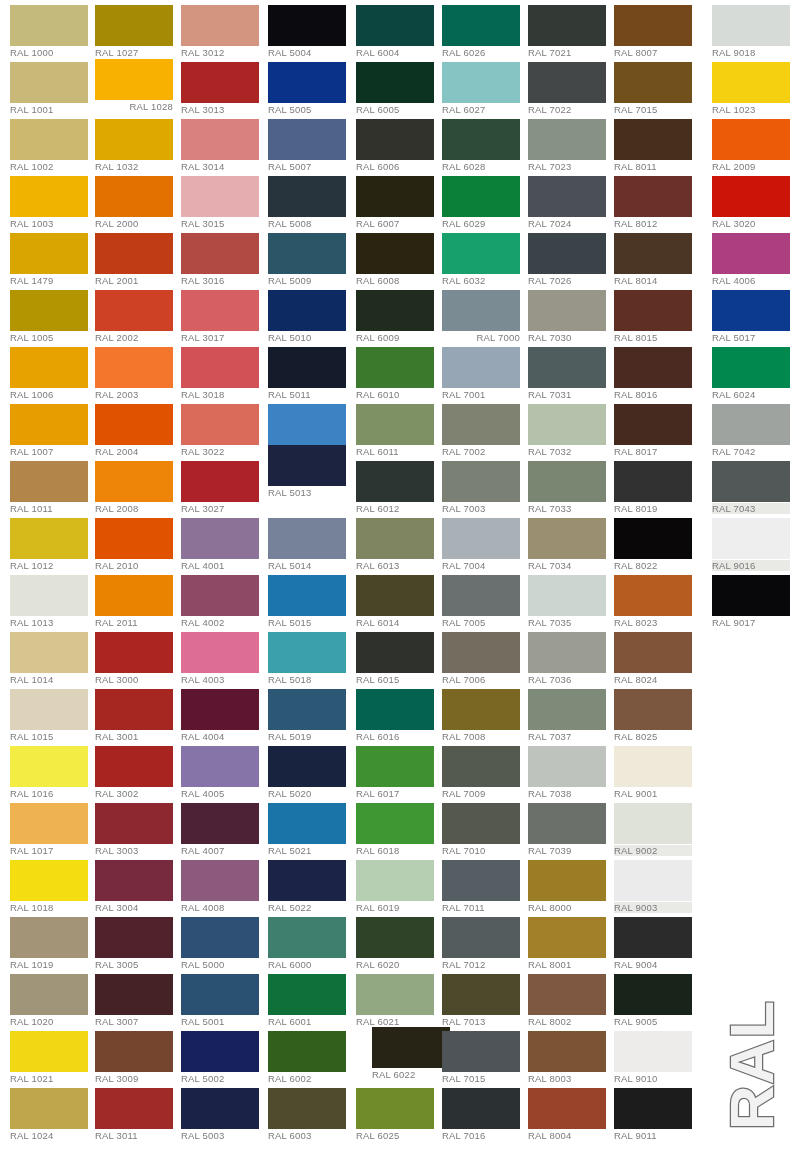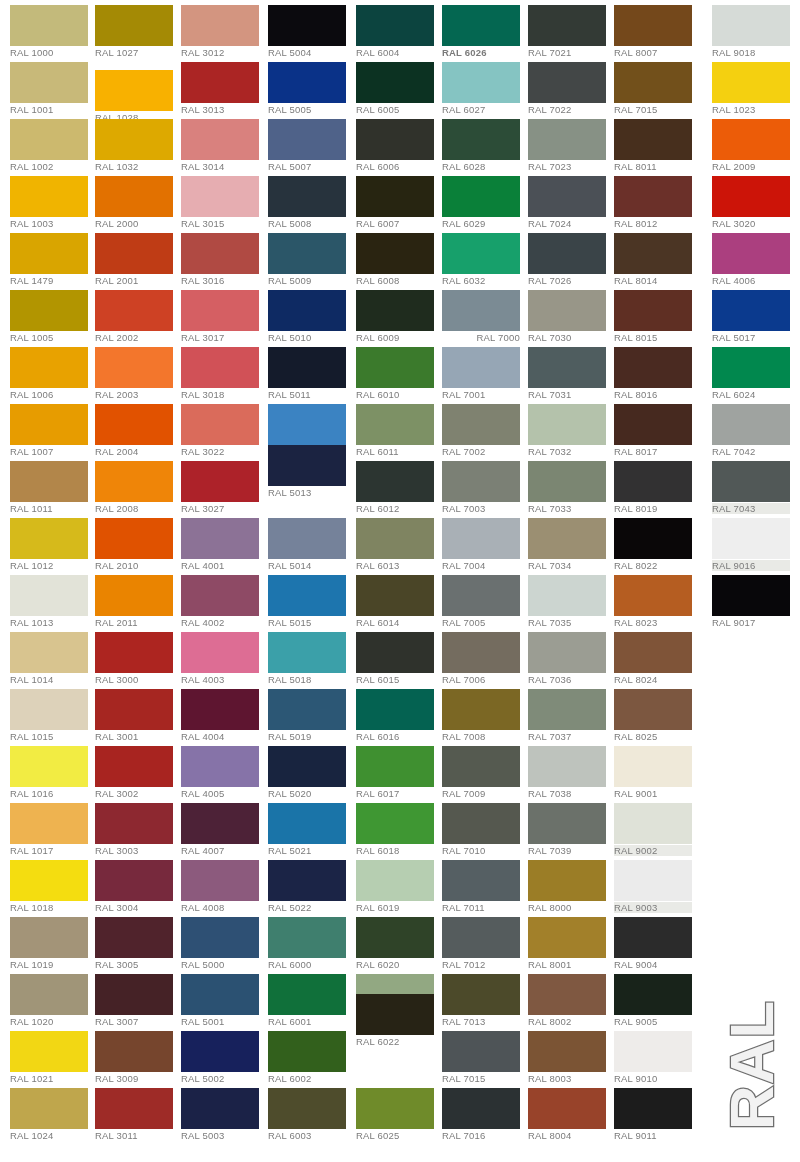--- a/index.html
+++ b/index.html
@@ -163,21 +163,21 @@
       <div class="cell" style="top: 1083px; position: absolute;">
         <div class="swatch" style="background: rgb(191, 166, 76);"></div>
         <div class="label">RAL 1024</div>
       </div>
     </div>
     <div class="column" style="left: 95px;">
       <div class="cell" style="top: 0px; position: absolute;">
         <div class="swatch" style="background: rgb(164, 138, 5);"></div>
         <div class="label">RAL 1027</div>
       </div>
-      <div class="cell" style="top: 65px; position: absolute;">
+      <div class="cell" style="top: 54px; position: absolute; text-align: right;">
         <div class="swatch" style="background: rgb(248, 177, 0);"></div>
         <div class="label">RAL 1028</div>
       </div>
       <div class="cell" style="top: 114px; position: absolute;">
         <div class="swatch" style="background: rgb(221, 169, 0);"></div>
         <div class="label">RAL 1032</div>
       </div>
       <div class="cell" style="top: 171px; position: absolute;">
         <div class="swatch" style="background: rgb(226, 113, 0);"></div>
         <div class="label">RAL 2000</div>
@@ -477,31 +477,31 @@
         <div class="label">RAL 6019</div>
       </div>
       <div class="cell" style="top: 912px; position: absolute;">
         <div class="swatch" style="background: rgb(47, 67, 40);"></div>
         <div class="label">RAL 6020</div>
       </div>
       <div class="cell" style="top: 969px; position: absolute;">
         <div class="swatch" style="background: rgb(146, 168, 130);"></div>
         <div class="label">RAL 6021</div>
       </div>
-      <div class="cell" style="top: 989px; position: absolute;">
+      <div class="cell" style="top: 1022px; position: absolute; margin-left: 16px;">
         <div class="swatch" style="background: rgb(39, 35, 21);"></div>
         <div class="label">RAL 6022</div>
       </div>
       <div class="cell" style="top: 1083px; position: absolute;">
         <div class="swatch" style="background: rgb(111, 139, 42);"></div>
         <div class="label">RAL 6025</div>
       </div>
     </div>
     <div class="column" style="left: 442px;">
-      <div class="cell" style="top: 0px; position: absolute; font-weight: bold;">
+      <div class="cell" style="top: 0px; position: absolute;">
         <div class="swatch" style="background: rgb(4, 103, 81);"></div>
         <div class="label">RAL 6026</div>
       </div>
       <div class="cell" style="top: 57px; position: absolute;">
         <div class="swatch" style="background: rgb(133, 196, 194);"></div>
         <div class="label">RAL 6027</div>
       </div>
       <div class="cell" style="top: 114px; position: absolute;">
         <div class="swatch" style="background: rgb(44, 76, 55);"></div>
         <div class="label">RAL 6028</div>

